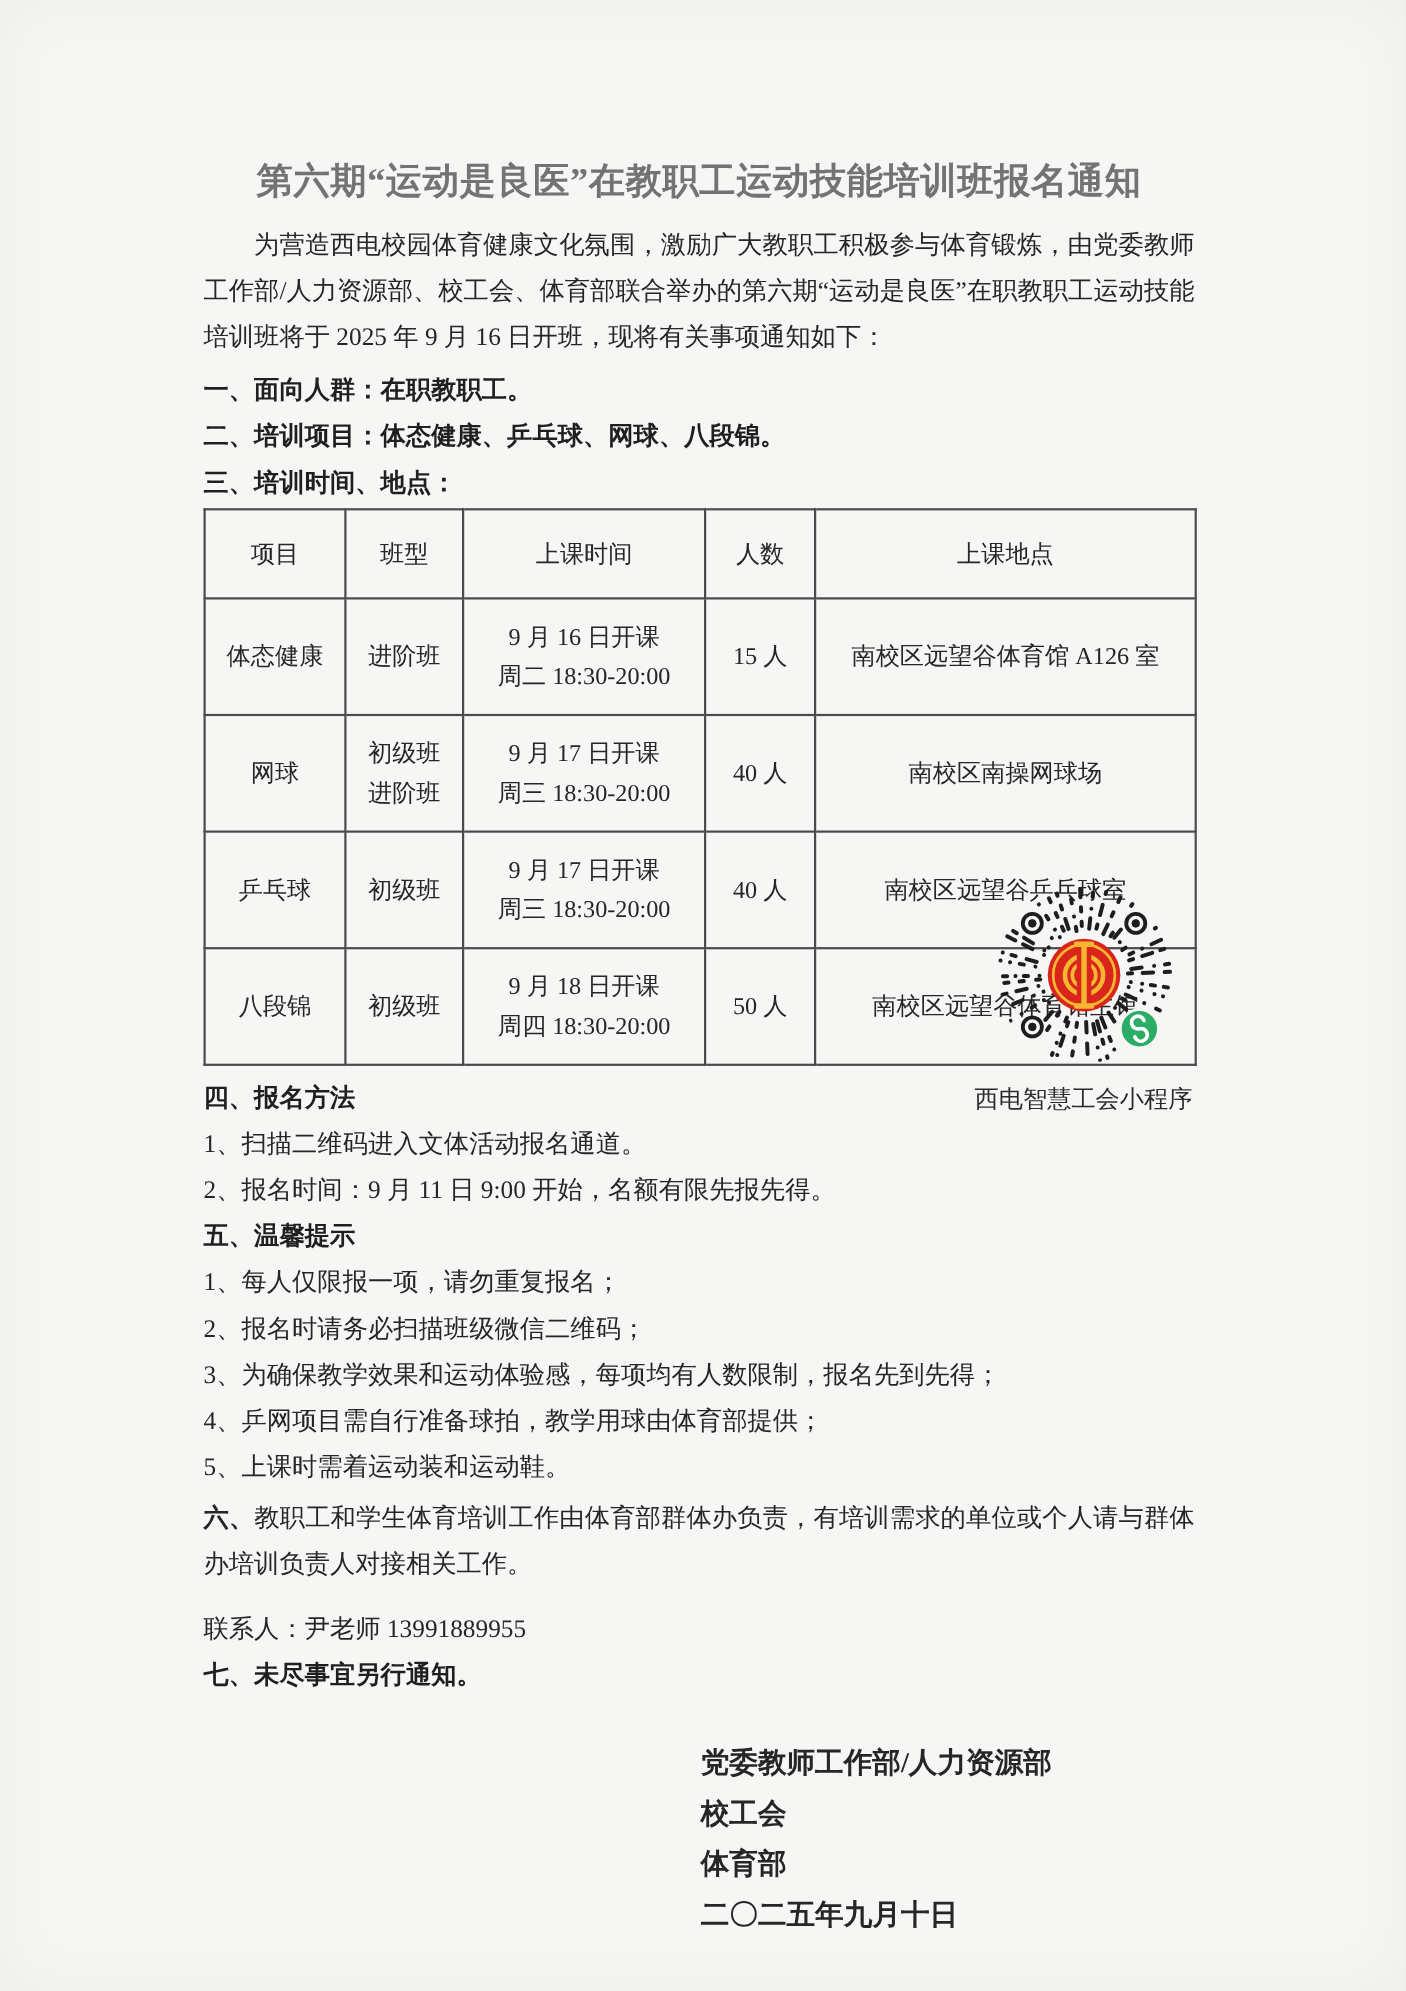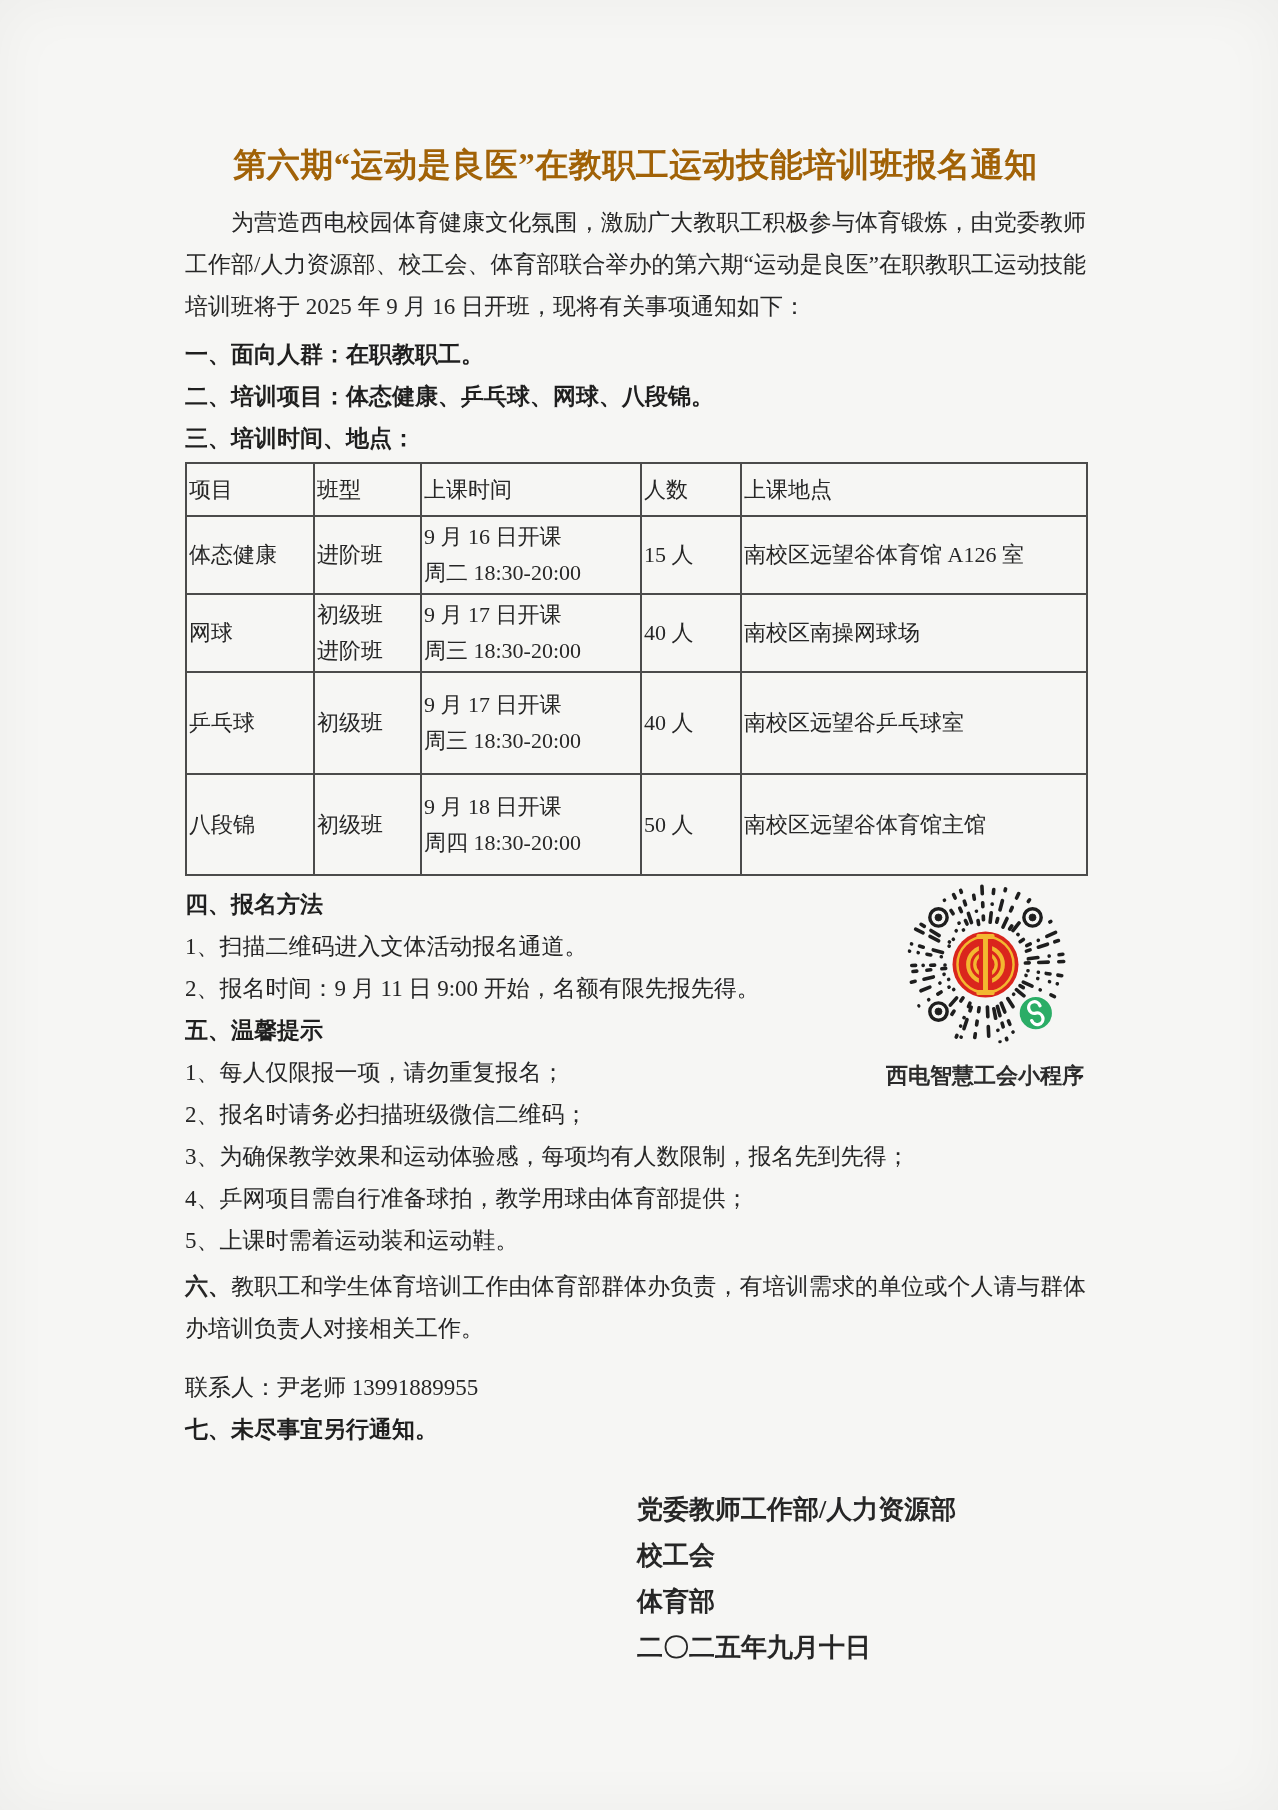--- a/index.html
+++ b/index.html
@@ -13,21 +13,21 @@
     font-family:"Liberation Serif","DejaVu Serif",serif;
     overflow:hidden;
     box-shadow:inset 0 0 60px rgba(0,0,0,0.04);
   }
   .content { position:absolute; left:185px; top:0; width:901px; }
 
   .title {
     margin:142px 0 0 0;
     font-size:33px; line-height:46px;
     font-weight:bold; text-align:center;
-    letter-spacing:0.5px; color:#a16207;
+    letter-spacing:0.5px; color:#737373;
   }
   .intro {
     margin:14px 0 0 0;
     font-size:23px; line-height:42px;
     text-align:justify; text-indent:2em;
   }
   .sec {
     margin-top:12px;
     font-size:23px; line-height:30px;
     font-weight:bold; color:#1f1f1f;
@@ -46,35 +46,35 @@
 
   table.schedule {
     margin-top:8px;
     width:901px;
     border-collapse:collapse;
     font-size:22px;
     table-layout:fixed;
   }
   table.schedule th, table.schedule td {
     border:2px solid #4b4b4b;
-    text-align:left; vertical-align:middle;
-    font-weight:normal; padding:2px;
+    text-align:center; vertical-align:middle;
+    font-weight:normal; padding:16px;
     overflow:hidden;
   }
   table.schedule th { height:47px; }
   .cell-line { display:block; line-height:36px; }
   .col-project  { width:128px; }
   .col-class    { width:107px; }
   .col-time     { width:220px; }
   .col-capacity { width:100px; }
   .col-location { width:346px; }
 
   .qr-wrap {
-    position:absolute; left:882px; top:882px;
-    width:206px; text-align:center;font-weight:bold;
+    position:absolute; left:882px; top:804px;
+    width:206px; text-align:center;
   }
   .qr-caption {
     margin-top:12px;
     font-size:22px; line-height:26px;
     color:#2b2b2b;
   }
 
   .signature {
     margin-top:42px; margin-left:452px;
     width:330px; text-align:left;

